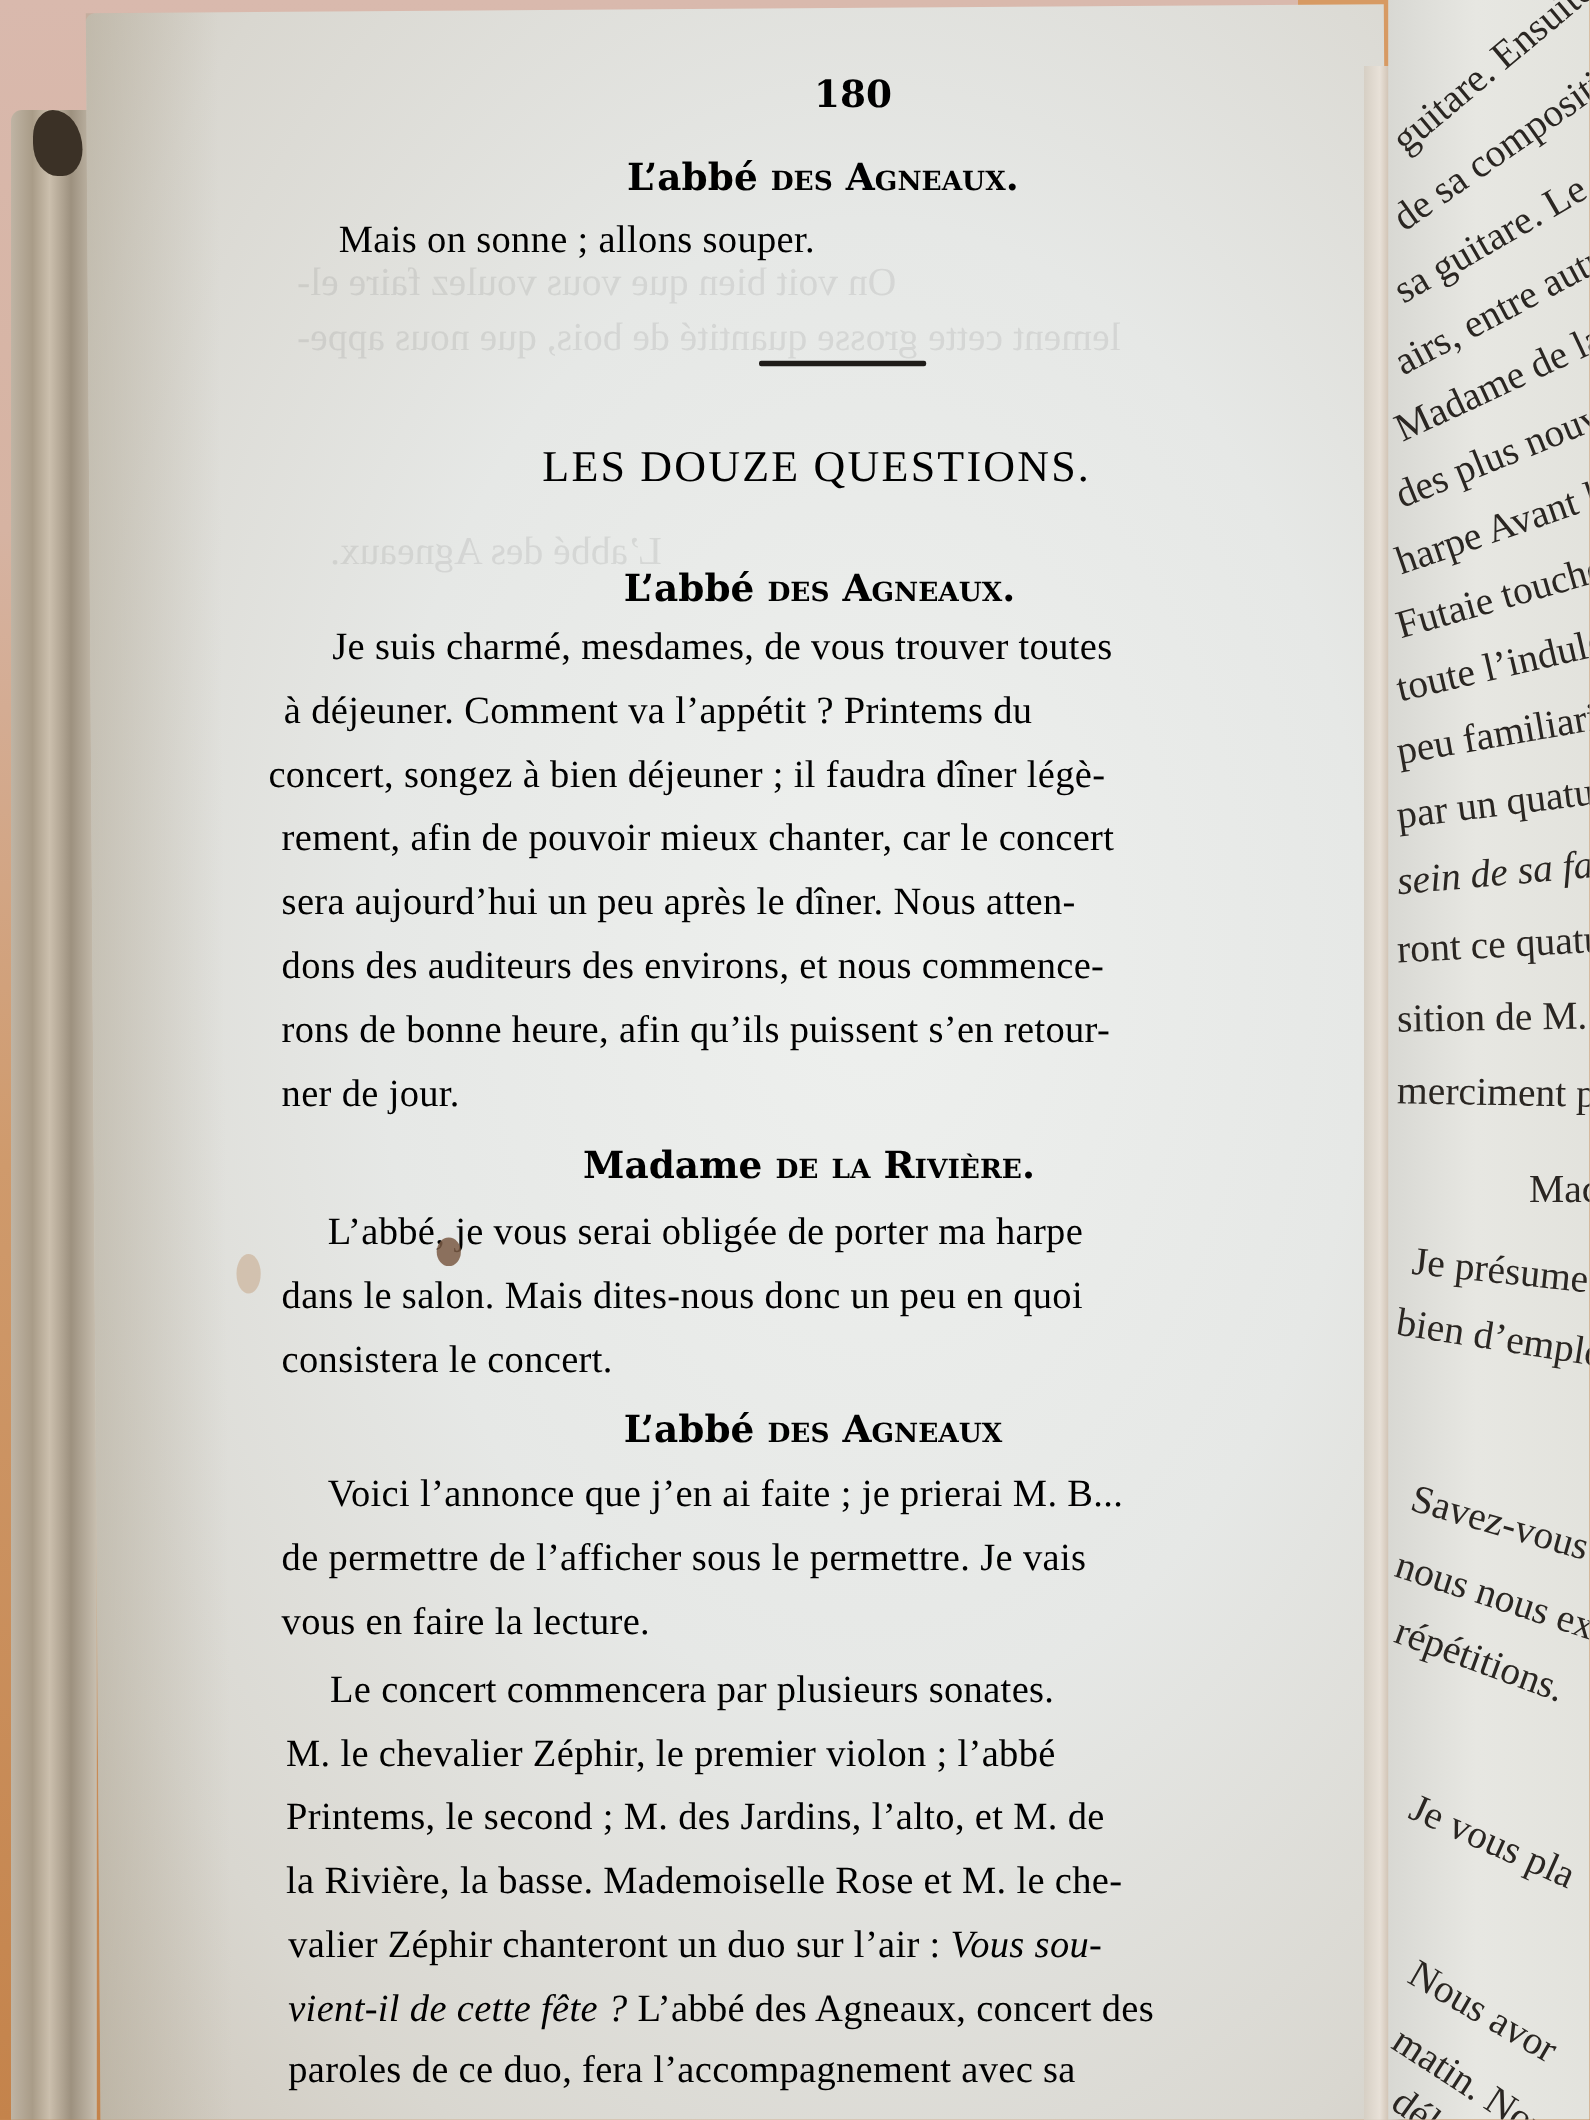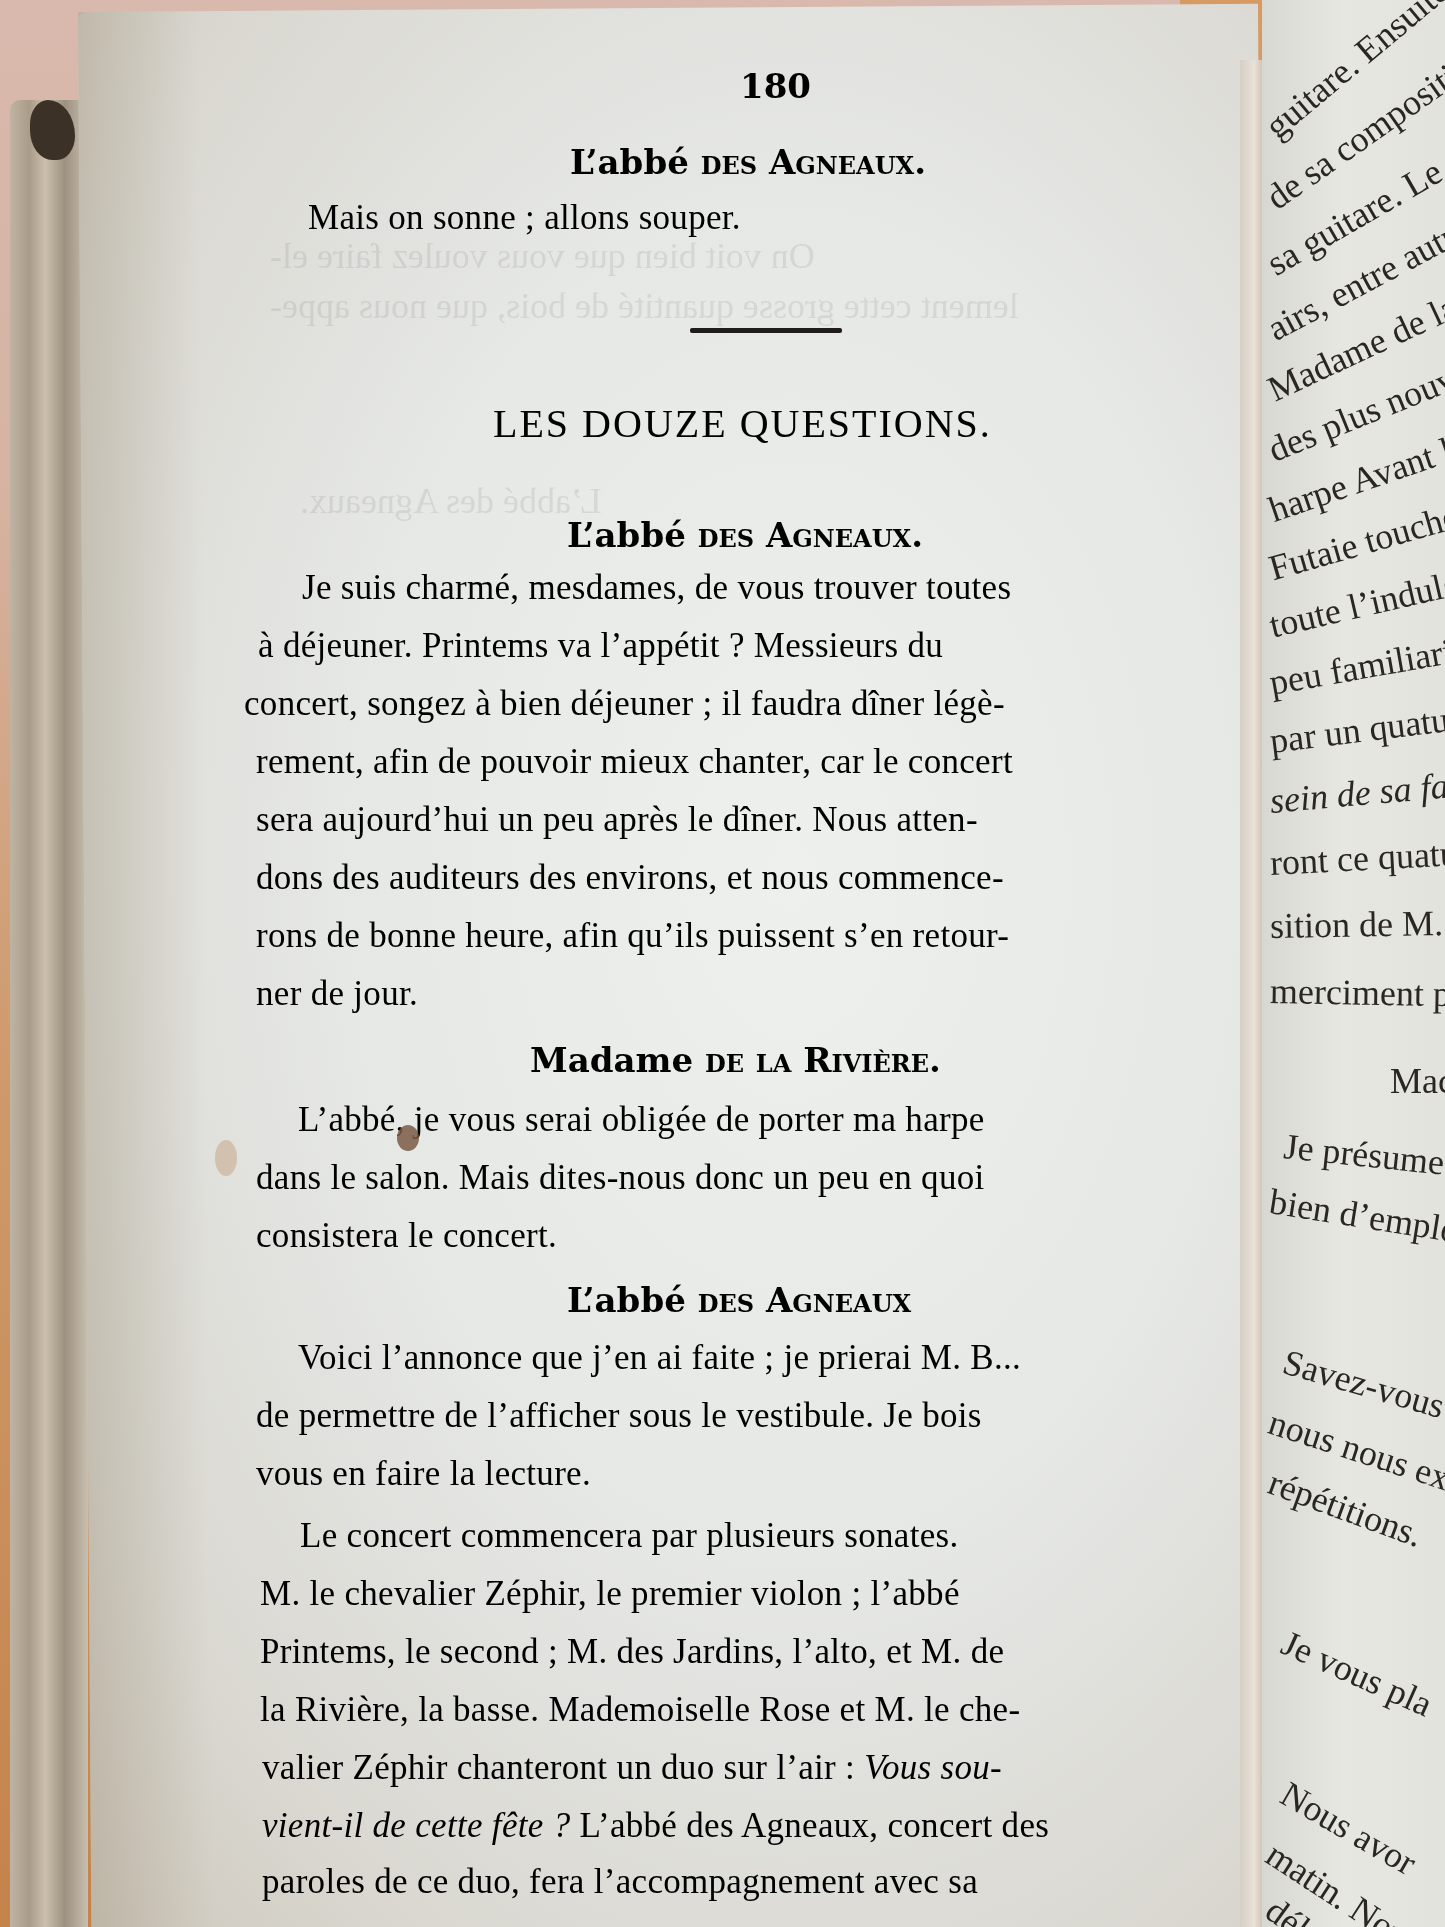--- a/index.html
+++ b/index.html
@@ -134,21 +134,21 @@
 <div class="rule"></div>
 
 <div class="text title" style="left:493px; top:400px;">LES DOUZE QUESTIONS.</div>
 
 <div class="text speaker" style="left:567px; top:515px;">
   <span>L’abbé</span>
   <span class="sc">des Agneaux.</span>
 </div>
 
 <div class="text line" style="left:302px; top:568px;">Je suis charmé, mesdames, de vous trouver toutes</div>
-<div class="text line" style="left:258px; top:626px;">à déjeuner. Printems va l’appétit ? Messieurs du</div>
+<div class="text line" style="left:258px; top:626px;">à déjeuner. Comment va l’appétit ? Printems du</div>
 <div class="text line" style="left:244px; top:684px;">concert, songez à bien déjeuner ; il faudra dîner légè-</div>
 <div class="text line" style="left:256px; top:742px;">rement, afin de pouvoir mieux chanter, car le concert</div>
 <div class="text line" style="left:256px; top:800px;">sera aujourd’hui un peu après le dîner. Nous atten-</div>
 <div class="text line" style="left:256px; top:858px;">dons des auditeurs des environs, et nous commence-</div>
 <div class="text line" style="left:256px; top:916px;">rons de bonne heure, afin qu’ils puissent s’en retour-</div>
 <div class="text line" style="left:256px; top:974px;">ner de jour.</div>
 
 <div class="text speaker" style="left:530px; top:1040px;text-align:right;">
   <span>Madame</span>
   <span class="sc">de la Rivière.</span>
@@ -160,21 +160,21 @@
 
 <div class="stain"></div>
 <div class="stain2"></div>
 
 <div class="text speaker" style="left:567px; top:1280px;">
   <span>L’abbé</span>
   <span class="sc">des Agneaux</span>
 </div>
 
 <div class="text line" style="left:298px; top:1338px;">Voici l’annonce que j’en ai faite ; je prierai M. B...</div>
-<div class="text line" style="left:256px; top:1396px;">de permettre de l’afficher sous le vestibule. Je bois</div>
+<div class="text line" style="left:256px; top:1396px;">de permettre de l’afficher sous le permettre. Je vais</div>
 <div class="text line" style="left:256px; top:1454px;">vous en faire la lecture.</div>
 
 <div class="text line" style="left:300px; top:1516px;">Le concert commencera par plusieurs sonates.</div>
 <div class="text line" style="left:260px; top:1574px;">M. le chevalier Zéphir, le premier violon ; l’abbé</div>
 <div class="text line" style="left:260px; top:1632px;">Printems, le second ; M. des Jardins, l’alto, et M. de</div>
 <div class="text line" style="left:260px; top:1690px;">la Rivière, la basse. Mademoiselle Rose et M. le che-</div>
 <div class="text line" style="left:262px; top:1748px;">
   <span>valier Zéphir chanteront un duo sur l’air :</span>
   <span class="it">Vous sou-</span>
 </div>

